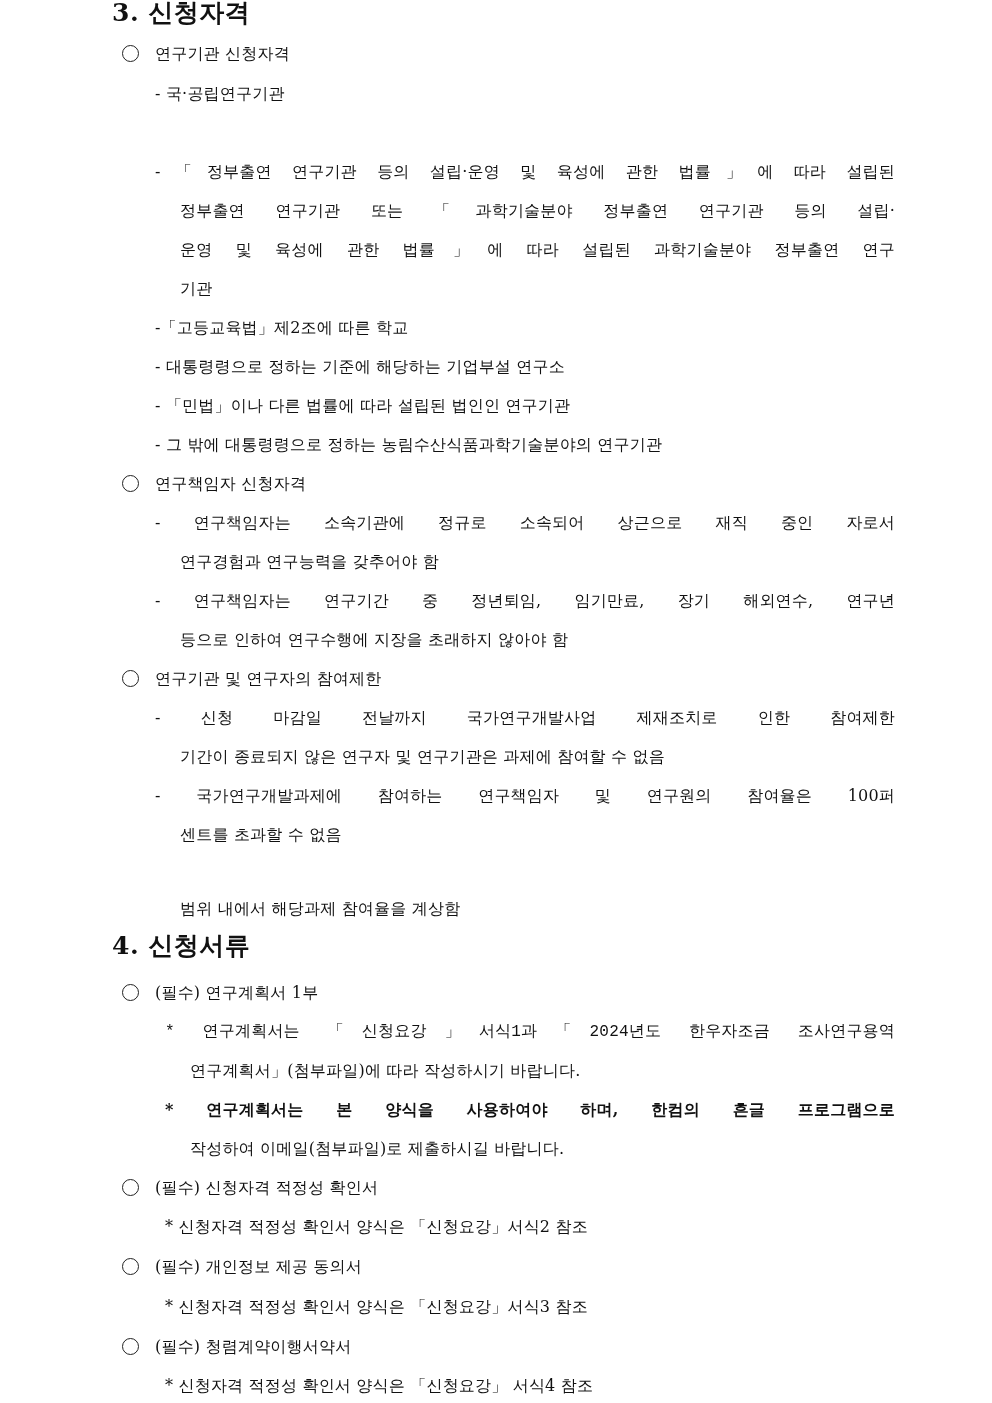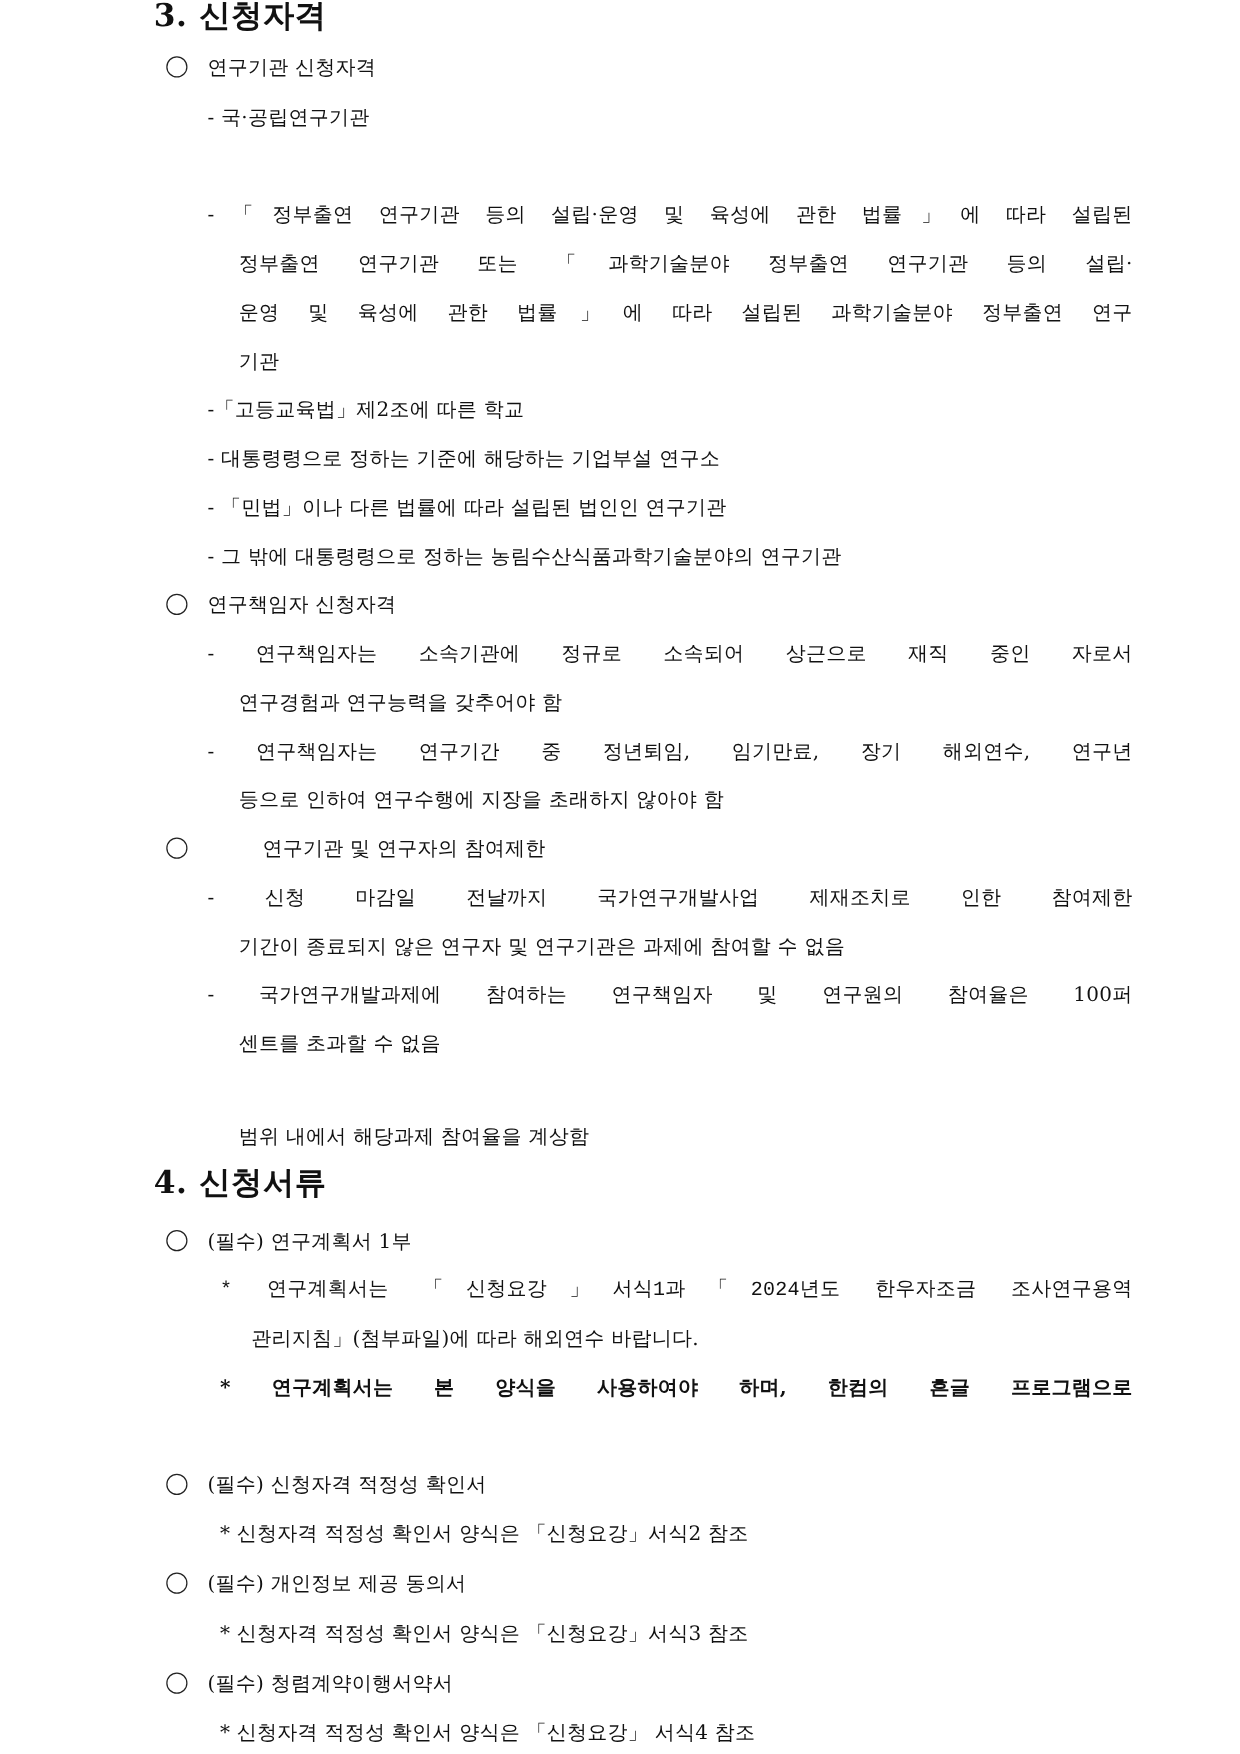--- a/index.html
+++ b/index.html
@@ -1,18 +1,18 @@
 <!DOCTYPE html>
 <html><head>
 <meta charset="utf-8">
 <style>
   html, body { margin: 0; padding: 0; background: #ffffff; }
   body { width: 992px; height: 1403px; position: relative; overflow: hidden;
          font-family: "DejaVu Serif", "Liberation Serif", serif; color: #111; }
-  .page { position: absolute; left: 11px; top: 0; width: 852px; height: 1403px; }
+  .page { position: absolute; left: 0; top: 0; width: 852px; height: 1403px; }
   .line { position: absolute; font-size: 16px; line-height: 26px; white-space: nowrap; letter-spacing: 0.2px; }
   .h { font-size: 25px; font-weight: bold; left: 112px; letter-spacing: 0.5px; }
   .circle { position: absolute; left: 122px; width: 17px; height: 17px; border: 1.6px solid #222; border-radius: 50%; box-sizing: border-box; }
   .l1 { left: 155px; }
   .dash { left: 155px; }
   .cont { left: 180px; }
   .star { left: 165px; }
   .starcont { left: 190px; }
   .just { width: 740px; text-align: justify; text-align-last: justify; white-space: normal; }
 </style>
@@ -36,34 +36,35 @@
   <div class="line dash" style="top:432px;">- 그 밖에 대통령령으로 정하는 농림수산식품과학기술분야의 연구기관</div>
 
   <span class="circle" style="top:475px;"></span>
   <div class="line l1" style="top:471px;">연구책임자 신청자격</div>
   <div class="line dash just" style="top:510px;">- 연구책임자는 소속기관에 정규로 소속되어 상근으로 재직 중인 자로서</div>
   <div class="line cont" style="top:549px;">연구경험과 연구능력을 갖추어야 함</div>
   <div class="line dash just" style="top:588px;">- 연구책임자는 연구기간 중 정년퇴임, 임기만료, 장기 해외연수, 연구년</div>
   <div class="line cont" style="top:627px;">등으로 인하여 연구수행에 지장을 초래하지 않아야 함</div>
 
   <span class="circle" style="top:670px;"></span>
-  <div class="line l1" style="top:666px;margin-left:44px;">연구기관 및 연구자의 참여제한</div>
+  <div class="line l1" style="top:666px;">연구기관 및 연구자의 참여제한</div>
   <div class="line dash just" style="top:705px;">- 신청 마감일 전날까지 국가연구개발사업 제재조치로 인한 참여제한</div>
   <div class="line cont" style="top:744px;">기간이 종료되지 않은 연구자 및 연구기관은 과제에 참여할 수 없음</div>
   <div class="line dash just" style="top:783px;">- 국가연구개발과제에 참여하는 연구책임자 및 연구원의 참여율은 100퍼</div>
   <div class="line cont" style="top:822px;">센트를 초과할 수 없음</div>
   <div class="line cont" style="top:896px;">범위 내에서 해당과제 참여율을 계상함</div>
 
   <div class="line h" style="top:933px;">4. 신청서류</div>
 
   <span class="circle" style="top:984px;"></span>
   <div class="line l1" style="top:980px;">(필수) 연구계획서 1부</div>
   <div class="line star just" style="top:1019px; width:730px;font-family:Liberation Mono, monospace;">* 연구계획서는 「신청요강」서식1과「2024년도 한우자조금 조사연구용역</div>
-  <div class="line starcont" style="top:1058px;">관리지침」(첨부파일)에 따라 해외연수 바랍니다.</div>
+  <div class="line starcont" style="top:1058px;">연구계획서」(첨부파일)에 따라 작성하시기 바랍니다.</div>
   <div class="line star just" style="top:1097px; width:730px;font-weight:bold;">* 연구계획서는 본 양식을 사용하여야 하며, 한컴의 흔글 프로그램으로</div>
+  <div class="line starcont" style="top:1136px;">작성하여 이메일(첨부파일)로 제출하시길 바랍니다.</div>
 
   <span class="circle" style="top:1179px;"></span>
   <div class="line l1" style="top:1175px;">(필수) 신청자격 적정성 확인서</div>
   <div class="line star" style="top:1214px;">* 신청자격 적정성 확인서 양식은 「신청요강」서식2 참조</div>
 
   <span class="circle" style="top:1258px;"></span>
   <div class="line l1" style="top:1254px;">(필수) 개인정보 제공 동의서</div>
   <div class="line star" style="top:1294px;">* 신청자격 적정성 확인서 양식은 「신청요강」서식3 참조</div>
 
   <span class="circle" style="top:1338px;"></span>

